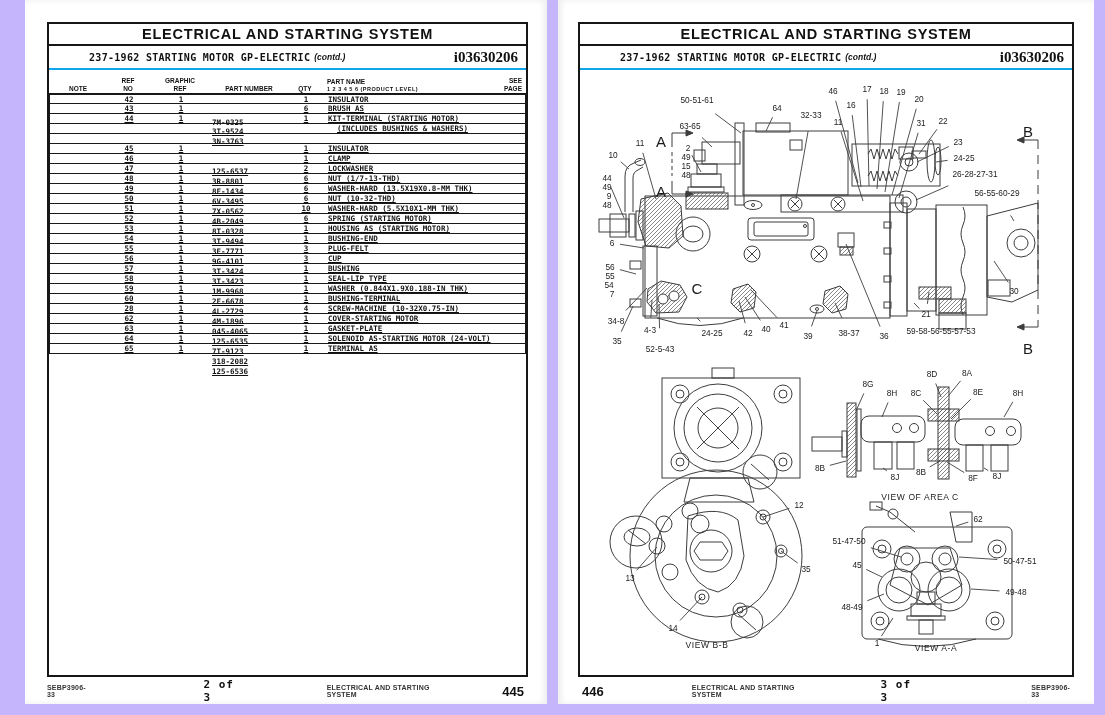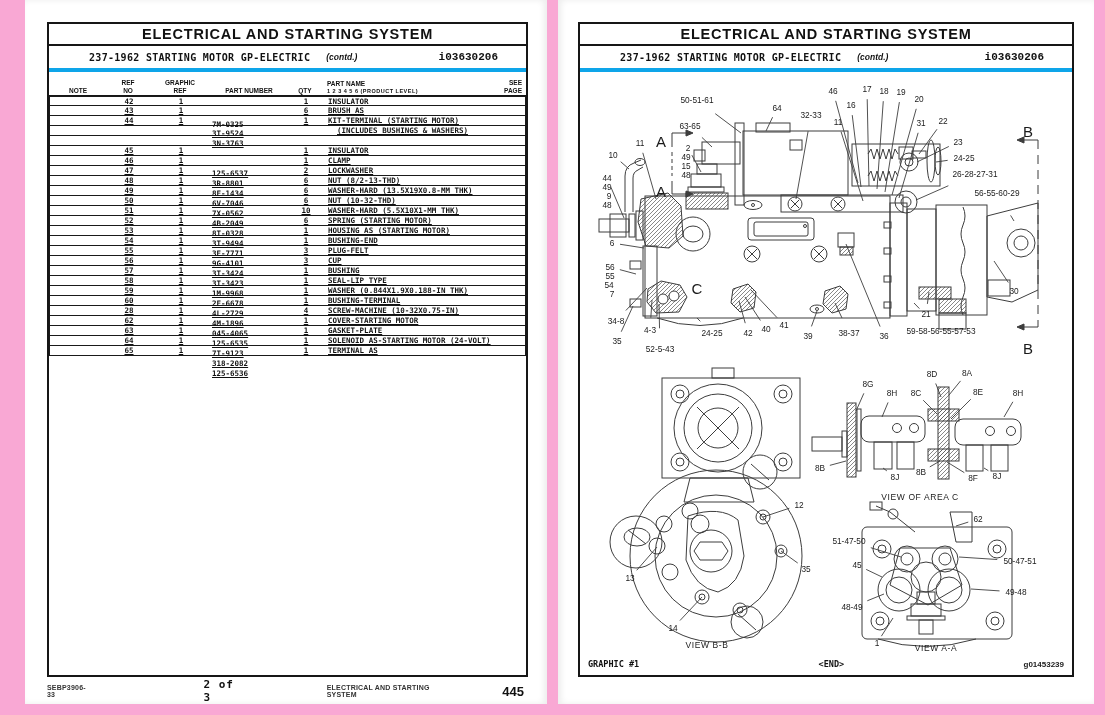--- a/index.html
+++ b/index.html
@@ -1,29 +1,29 @@
 <!DOCTYPE html>
 <html><head>
 <meta charset="utf-8">
 <style>
   html,body{margin:0;padding:0;width:1105px;height:715px;overflow:hidden;background:#d8d8d8;
     font-family:"Liberation Sans", sans-serif;}
-  .canvas{position:relative;width:1105px;height:715px;background:#f9a8d4;}
+  .canvas{position:relative;width:1105px;height:715px;background:#c4b5fd;}
   .paper{position:absolute;top:0;height:704px;background:#ffffff;}
   .paper.left{left:25px;width:522px;box-shadow:inset -3px 0 6px rgba(0,0,0,.08);}
   .paper.right{left:558px;width:536px;box-shadow:inset 3px 0 6px rgba(0,0,0,.08);}
   .pagebox{position:absolute;top:22px;border:2px solid #161616;background:#fff;}
   .pagebox.lp{left:47px;width:477px;height:651px;}
   .pagebox.rp{left:578px;width:492px;height:651px;}
   .titlebar{height:20px;border-bottom:2px solid #161616;display:flex;align-items:center;justify-content:center;
     font-weight:bold;font-size:14.5px;letter-spacing:.8px;color:#111;}
-  .subrow{height:22px;border-bottom:4px solid #0ea5e9;position:relative;display:flex;align-items:center;}
+  .subrow{height:22px;border-bottom:2px solid #0ea5e9;position:relative;display:flex;align-items:center;}
   .subrow .code{font-family:"DejaVu Sans Mono",monospace;font-weight:bold;font-size:10px;margin-left:40px;color:#111;letter-spacing:.3px;}
-  .subrow .contd{font-style:italic;font-weight:bold;font-size:8.5px;margin-left:16px;color:#111;}
-  .subrow .docid{position:absolute;right:28px;font-weight:bold;font-size:11px;font-family:Liberation Mono, monospace;color:#111;}
+  .subrow .contd{font-style:italic;font-weight:bold;font-size:8.5px;margin-left:4px;color:#111;}
+  .subrow .docid{position:absolute;right:8px;font-weight:bold;font-size:15px;font-family:Liberation Serif, serif;color:#111;}
   
   .thead{height:22px;display:flex;align-items:flex-end;font-weight:bold;font-size:6.5px;color:#111;
     border-bottom:1px solid #161616;padding-bottom:1px;}
   .thead .cell{display:flex;flex-direction:column;align-items:center;justify-content:flex-end;line-height:1.15;}
   .c-note{width:58px;} .c-ref{width:42px;} .c-gra{width:62px;} .c-part{width:76px;} .c-qty{width:36px;}
   .c-name{width:158px;} .c-page{flex:1;}
   .thead .c-name{align-items:flex-start;padding-left:4px;}
   .thead .c-page{align-items:flex-end;padding-right:4px;}
   .pn-sub{font-size:5.5px;font-weight:bold;letter-spacing:.5px;}
   .rows{}
@@ -157,23 +157,23 @@
           <span class="c-gra">1</span>
           <span class="c-part">8F-1434</span>
           <span class="c-qty">2</span>
           <span class="c-name">LOCKWASHER</span>
           <span class="c-page"></span>
         </div>
         <div class="trow">
           <span class="c-note"></span>
           <span class="c-ref">48</span>
           <span class="c-gra">1</span>
-          <span class="c-part">6V-7046</span>
+          <span class="c-part">6V-3495</span>
           <span class="c-qty">6</span>
-          <span class="c-name">NUT (8/2-13-THD)</span>
+          <span class="c-name">NUT (1/7-13-THD)</span>
           <span class="c-page"></span>
         </div>
         <div class="trow">
           <span class="c-note"></span>
           <span class="c-ref">49</span>
           <span class="c-gra">1</span>
           <span class="c-part">7X-0562</span>
           <span class="c-qty">6</span>
           <span class="c-name">WASHER-HARD (13.5X19X0.8-MM THK)</span>
           <span class="c-page"></span>
@@ -676,21 +676,23 @@
           <text x="661" y="197" text-anchor="middle" class="marker">A</text>
           <text x="1028" y="137" text-anchor="middle" class="marker">B</text>
           <text x="1028" y="354" text-anchor="middle" class="marker">B</text>
           <text x="697" y="294" text-anchor="middle" class="marker">C</text>
           <text x="920" y="500" text-anchor="middle" class="caption">VIEW OF AREA  C</text>
           <text x="707" y="648" text-anchor="middle" class="caption">VIEW  B-B</text>
           <text x="936" y="651" text-anchor="middle" class="caption">VIEW  A-A</text>
         </g>
     </svg>
 
-    <div class="gfoot">
-      <span class="glabel">GRAPHIC #1</span>
-      <span class="spacer"></span>
-      <span class="gend">&lt;END&gt;</span>
-      <span class="spacer"></span>
-      <span class="gid">g01453239</span>
-    </div>
+  </div>
+  <div class="pfoot rf">
+    <span class="f-num" style="margin-left:4px">446</span>
+    <span style="width:10px"></span>
+    <span class="f-small">ELECTRICAL AND STARTING SYSTEM</span>
+    <span class="spacer"></span>
+    <span class="f-pageof">3 of 3</span>
+    <span style="width:42px"></span>
+    <span class="f-small">SEBP3906-33</span>
   </div>
 </div>
 
 </body></html>

